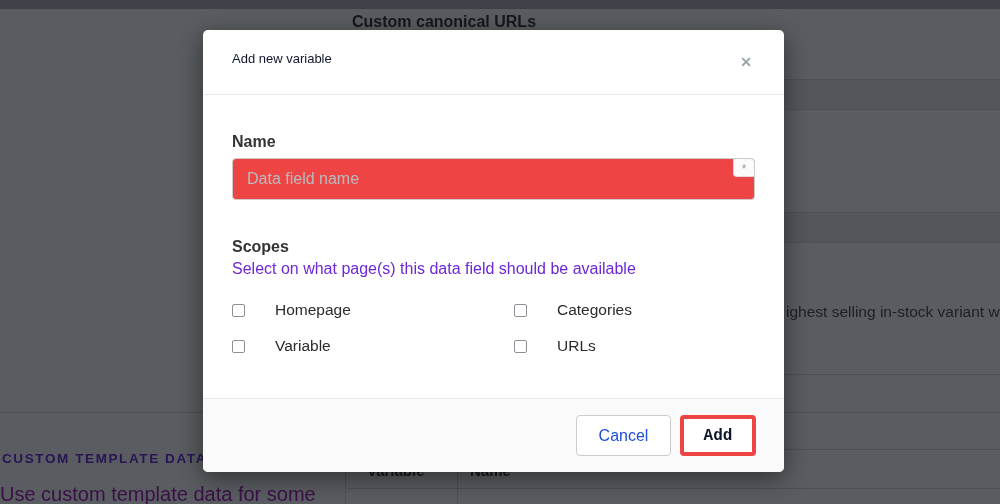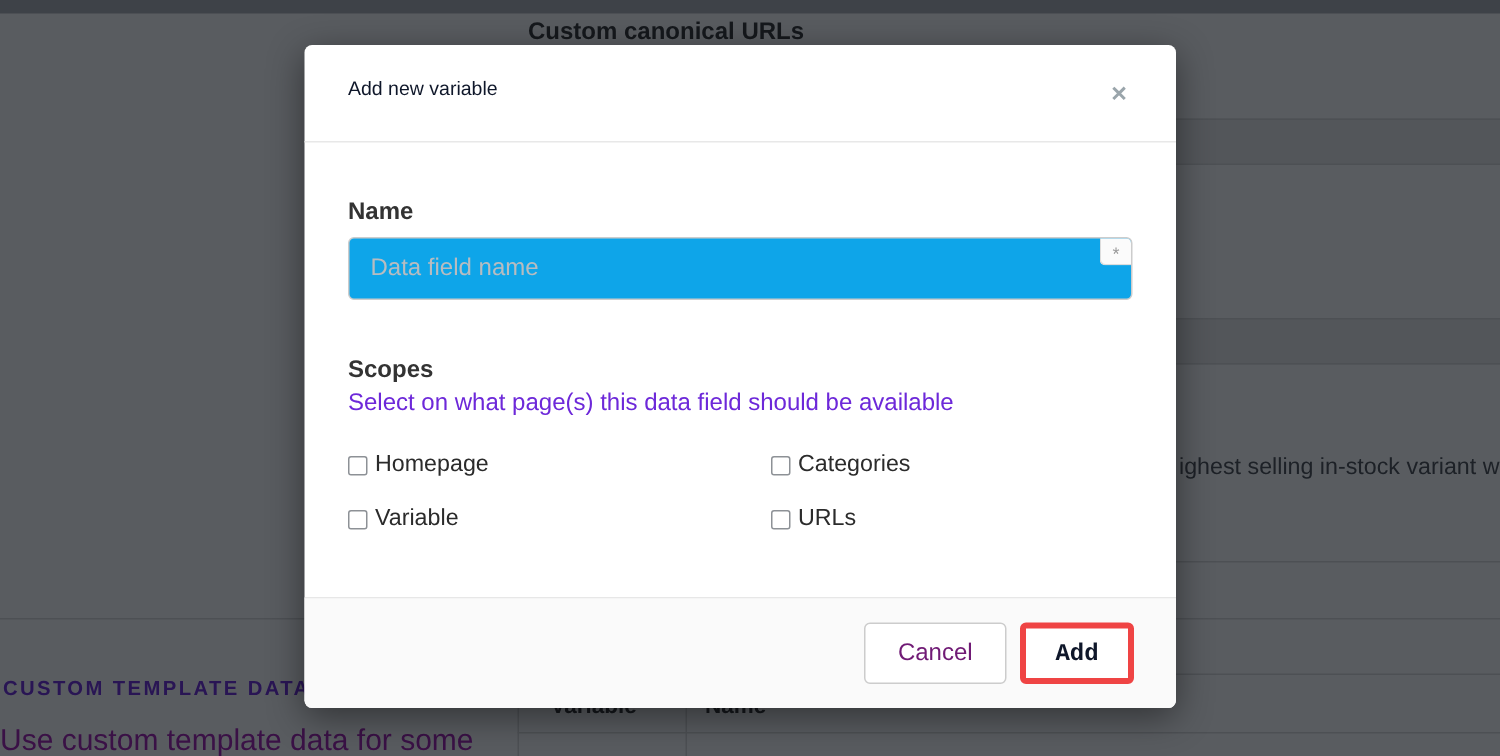--- a/index.html
+++ b/index.html
@@ -36,38 +36,38 @@
   .modal { position:absolute; left:203px; top:30px; width:581px; height:442px; background:#ffffff;
            border-radius:5px; box-shadow:0 6px 24px rgba(0,0,0,0.45); }
   .modal-header { position:relative; height:65px; border-bottom:1px solid #e8e8e8; }
   .modal-title { position:absolute; left:29px; top:21px; font-size:13px; color:#0f172a; }
   .modal-close { position:absolute; right:28px; top:22px; width:20px; height:20px; border:none; background:none;
                  color:#9aa5ab; font-size:14px; font-weight:700; cursor:pointer; line-height:20px; text-align:center; }
   .modal-body { padding:37px 29px 0 29px; }
   .field-label { font-size:16px; font-weight:700; color:#333; line-height:20px; }
   .input-wrap { position:relative; margin-top:6px; }
   .text-input { width:523px; height:42px; border:1px solid #ccc; border-radius:4px; padding:0 30px 0 14px;
-                font-size:16px; color:#333; font-family:"Liberation Sans", sans-serif; background:#0ea5e9; }
+                font-size:16px; color:#333; font-family:"Liberation Sans", sans-serif; background:#ef4444; }
   .text-input::placeholder { color:#b8bcc0; opacity:1; }
   .req-badge { position:absolute; top:1px; right:1px; width:21px; height:18px; background:#fbfbfb;
                border-left:1px solid #ddd; border-bottom:1px solid #ddd; border-bottom-left-radius:4px;
                border-top-right-radius:3px; color:#9a9a9a; font-size:12px; line-height:20px; text-align:center; }
   .scopes-label { margin-top:37px; }
   .scopes-desc { margin-top:2px; font-size:16px; color:#6d28d9; line-height:20px; }
   .scope-grid { margin-top:20px; display:grid; grid-template-columns:282px auto; row-gap:14px; }
   .scope-item { display:flex; align-items:center; height:22px; cursor:pointer; }
   .scope-item input { appearance:none; -webkit-appearance:none; width:13px; height:13px; border:1px solid #8d9196;
                       border-radius:2px; background:#fff; margin:0 5px 0 0; flex:0 0 auto; }
-  .scope-item span { font-size:15.5px; color:#2b2b2b; }
+  .scope-item span { font-size:15.5px; color:#2b2b2b;margin-left:25px; }
   .modal-footer { position:absolute; left:0; bottom:0; width:100%; height:74px; background:#fafafa;
                   border-top:1px solid #e7e7e7; border-radius:0 0 5px 5px;
                   display:flex; align-items:center; justify-content:flex-end; gap:9px; padding-right:28px; }
   .btn { height:41px; border-radius:4px; background:#fff; font-size:16px; cursor:pointer;
          font-family:"Liberation Sans", sans-serif; }
-  .btn-cancel { width:95px; border:1px solid #ccc; color:#701a75; }
+  .btn-cancel { width:95px; border:1px solid #ccc; color:#1d4ed8; }
   .btn-add { width:76px; border:4px solid #ef4444; color:#0f172a; font-weight:700;font-family:Liberation Mono, monospace; }
 </style>
 </head>
 <body>
 
 <div class="screen">
 
   <div class="page">
     <div class="topbar"></div>
     <div class="bg-heading">Custom canonical URLs</div>

